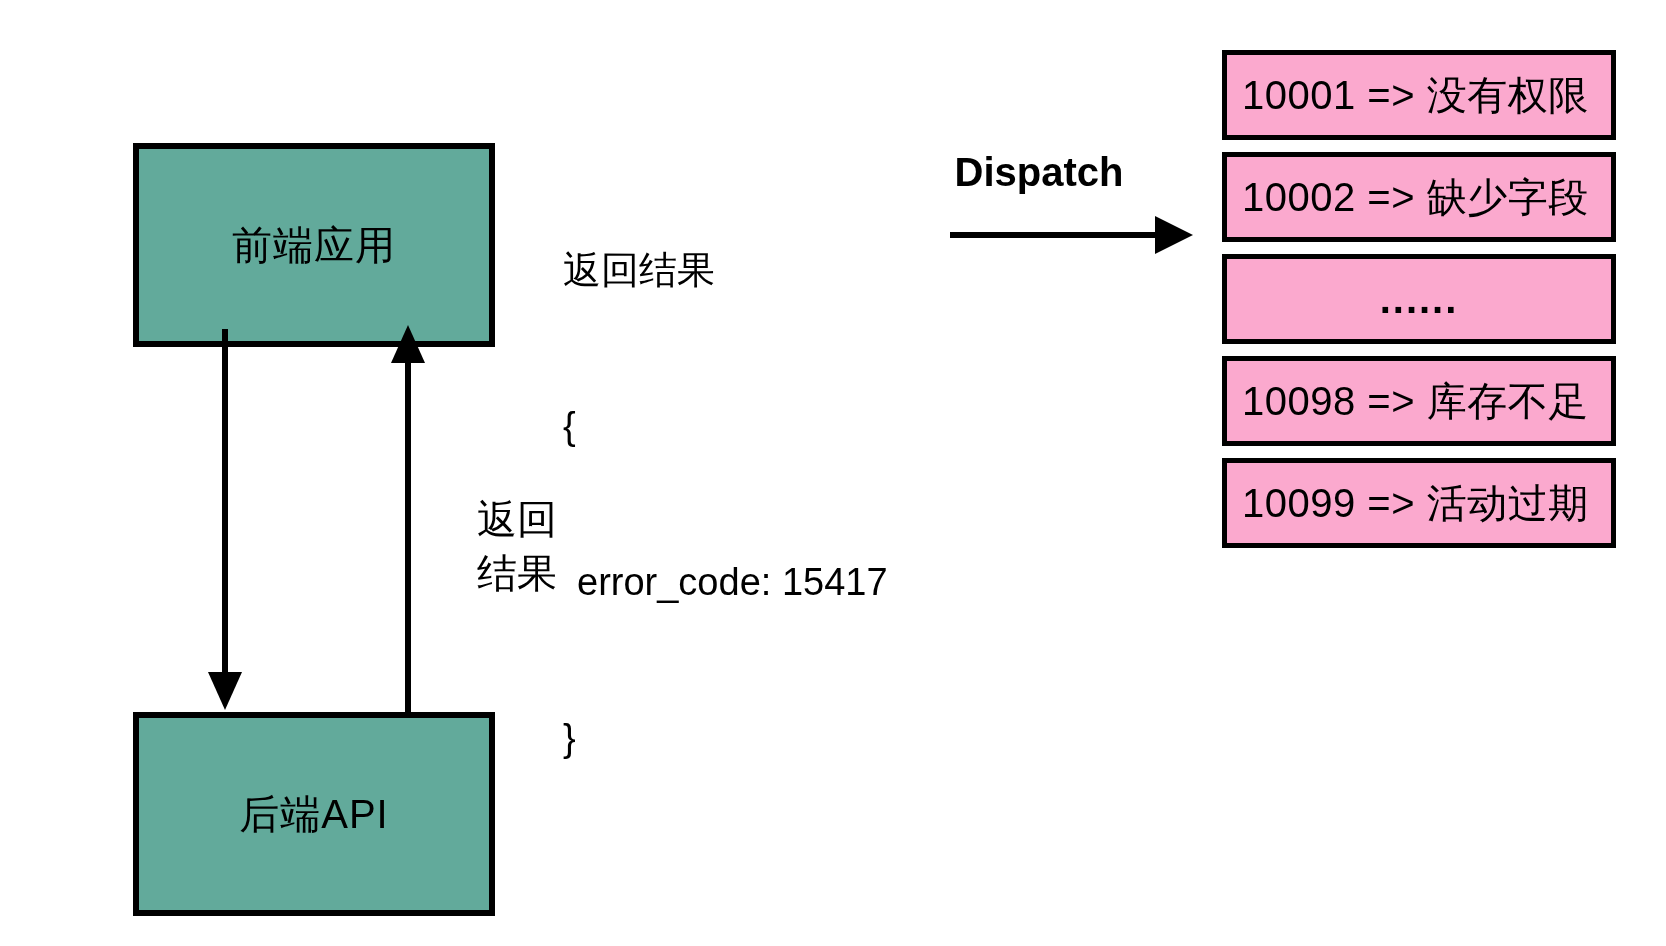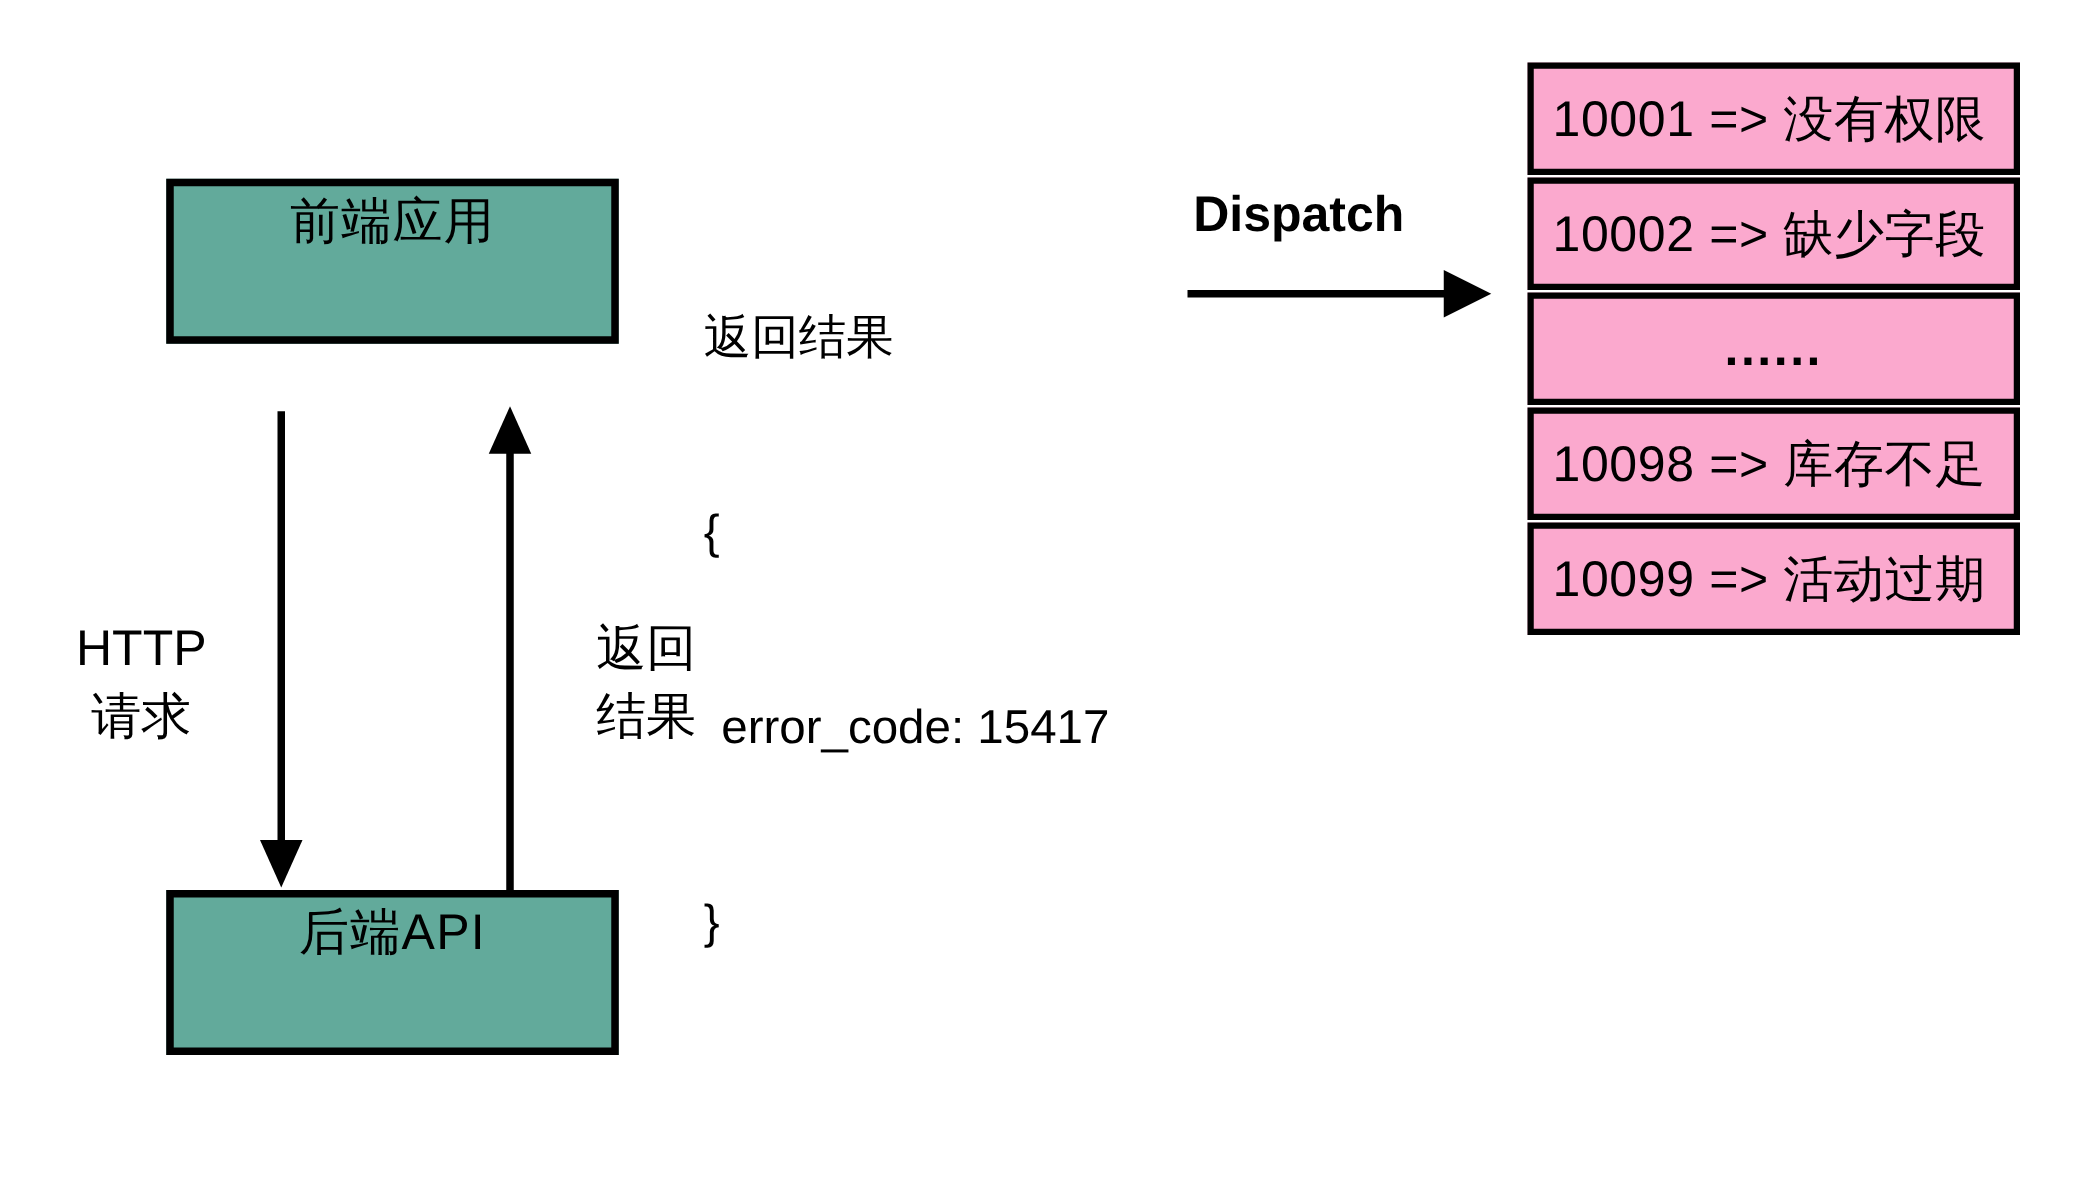--- a/index.html
+++ b/index.html
@@ -19,24 +19,25 @@
     width: 1666px;
     height: 946px;
     background: var(--bg);
     overflow: hidden;
   }
 
   
   .node {
     position: absolute;
     width: 362px;
-    height: 132px;
+    height: 204px;
     background: var(--node-fill);
     border: 6px solid var(--stroke);
     display: flex;
+    align-items: center;
     justify-content: center;
     font-size: 40px;
     letter-spacing: 1px;
   }
   .node-frontend { left: 133px; top: 143px; }
   .node-backend  { left: 133px; top: 712px; }
 
   
   .vline {
     position: absolute;
@@ -115,21 +116,21 @@
   
   .error-table {
     position: absolute;
     left: 1222px;
     top: 50px;
     width: 394px;
   }
   .error-row {
     width: 394px;
     height: 90px;
-    margin-bottom: 2px;
+    margin-bottom: 12px;
     background: var(--row-fill);
     border: 5px solid var(--stroke);
     display: flex;
     align-items: center;
     padding-left: 15px;
     font-size: 40px;
     letter-spacing: 0.5px;
   }
   .error-row:last-child { margin-bottom: 0; }
   .error-row.center {
@@ -147,24 +148,20 @@
   <div class="node node-frontend">
     <span>前端应用</span>
   </div>
 
   <div class="node node-backend">
     <span>后端API</span>
   </div>
 
   <div class="vline line-request"></div>
   <div class="arrowhead-down head-request"></div>
-  <div class="arrow-label label-http">
-    <div>HTTP</div>
-    <div>请求</div>
-  </div>
 
   <div class="arrowhead-up head-return"></div>
   <div class="vline line-return"></div>
   <div class="arrow-label label-return">
     <div>返回</div>
     <div>结果</div>
   </div>
 
   <div class="snippet">
     <div>返回结果</div>

